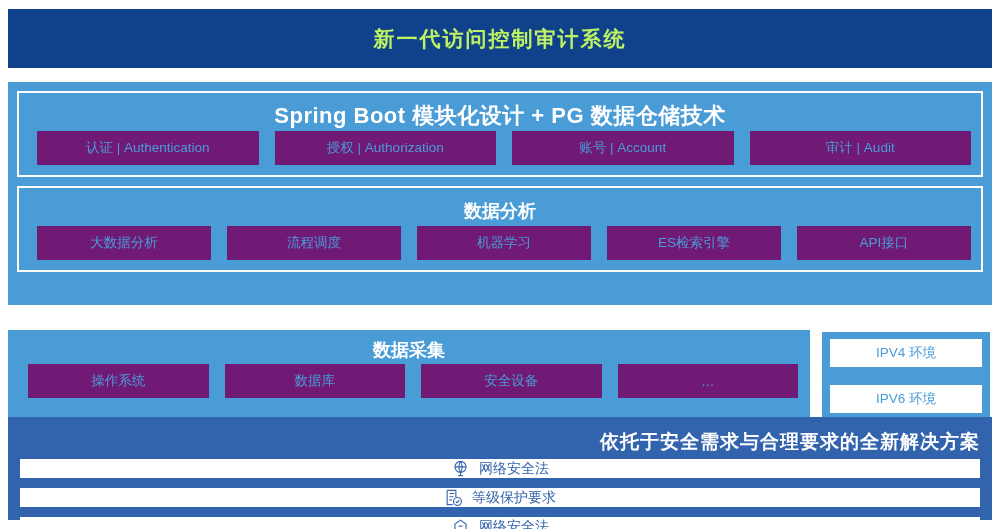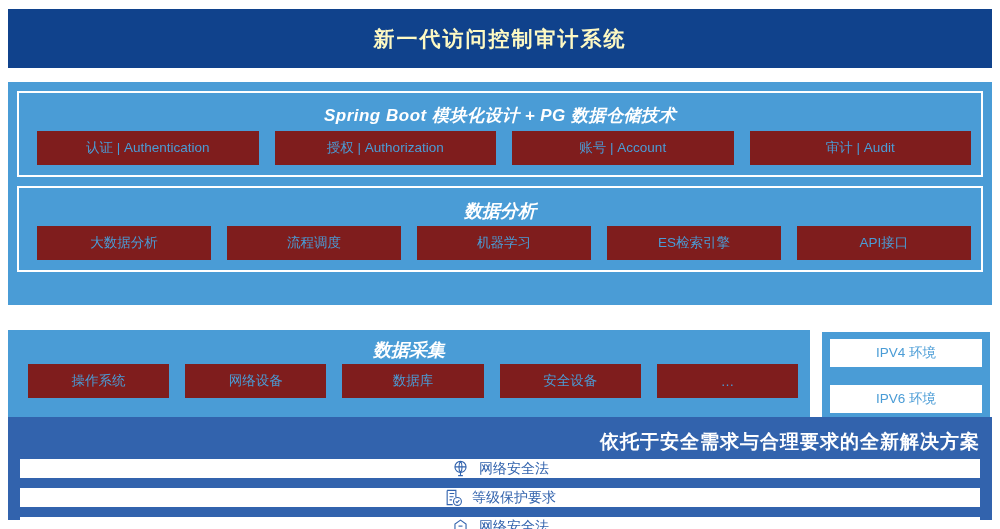--- a/index.html
+++ b/index.html
@@ -27,21 +27,21 @@
     left: 8px;
     top: 9px;
     width: 984px;
     height: 59px;
     background: #10428c;
     display: flex;
     align-items: center;
     justify-content: center;
   }
   .header-title {
-    color: #fef9c3;
+    color: #bef264;
     font-size: 21px;
     font-weight: bold;
     letter-spacing: 2px;
   }
 
   
   .panel {
     position: absolute;
     background: #4a9cd6;
     box-sizing: border-box;
@@ -62,33 +62,32 @@
   .subpanel + .subpanel {
     margin-top: 9px;
   }
   .subpanel-title {
     text-align: center;
     color: #ffffff;
     font-size: 18px;
     font-weight: bold;
     line-height: 30px;
     height: 30px;
-    font-style: italic;
   }
   .subpanel-title.italic {
-    font-size: 17px;
+    font-size: 22px;
     letter-spacing: 0.5px;
   }
   .box-row {
     display: flex;
     gap: 8px;
   }
   .wbox {
     flex: 1 1 0;
-    background: #7f1d1d;
+    background: #701a75;
     height: 34px;
     display: flex;
     align-items: center;
     justify-content: center;
     color: #4a9cd6;
     font-size: 13.5px;
     box-sizing: border-box;
     margin-left: 8px;
   }
 
@@ -219,21 +218,20 @@
     </div>
 
   </div>
 
   <div class="collect-wrap">
 
     <div class="panel-collect">
       <div class="subpanel-title">数据采集</div>
       <div class="box-row">
         <div class="wbox">操作系统</div>
-        <div class="wbox">网络设备</div>
         <div class="wbox">数据库</div>
         <div class="wbox">安全设备</div>
         <div class="wbox">…</div>
       </div>
     </div>
 
     <div class="panel-ip">
       <div class="ipbox">IPV4 环境</div>
       <div class="ipbox">IPV6 环境</div>
     </div>

